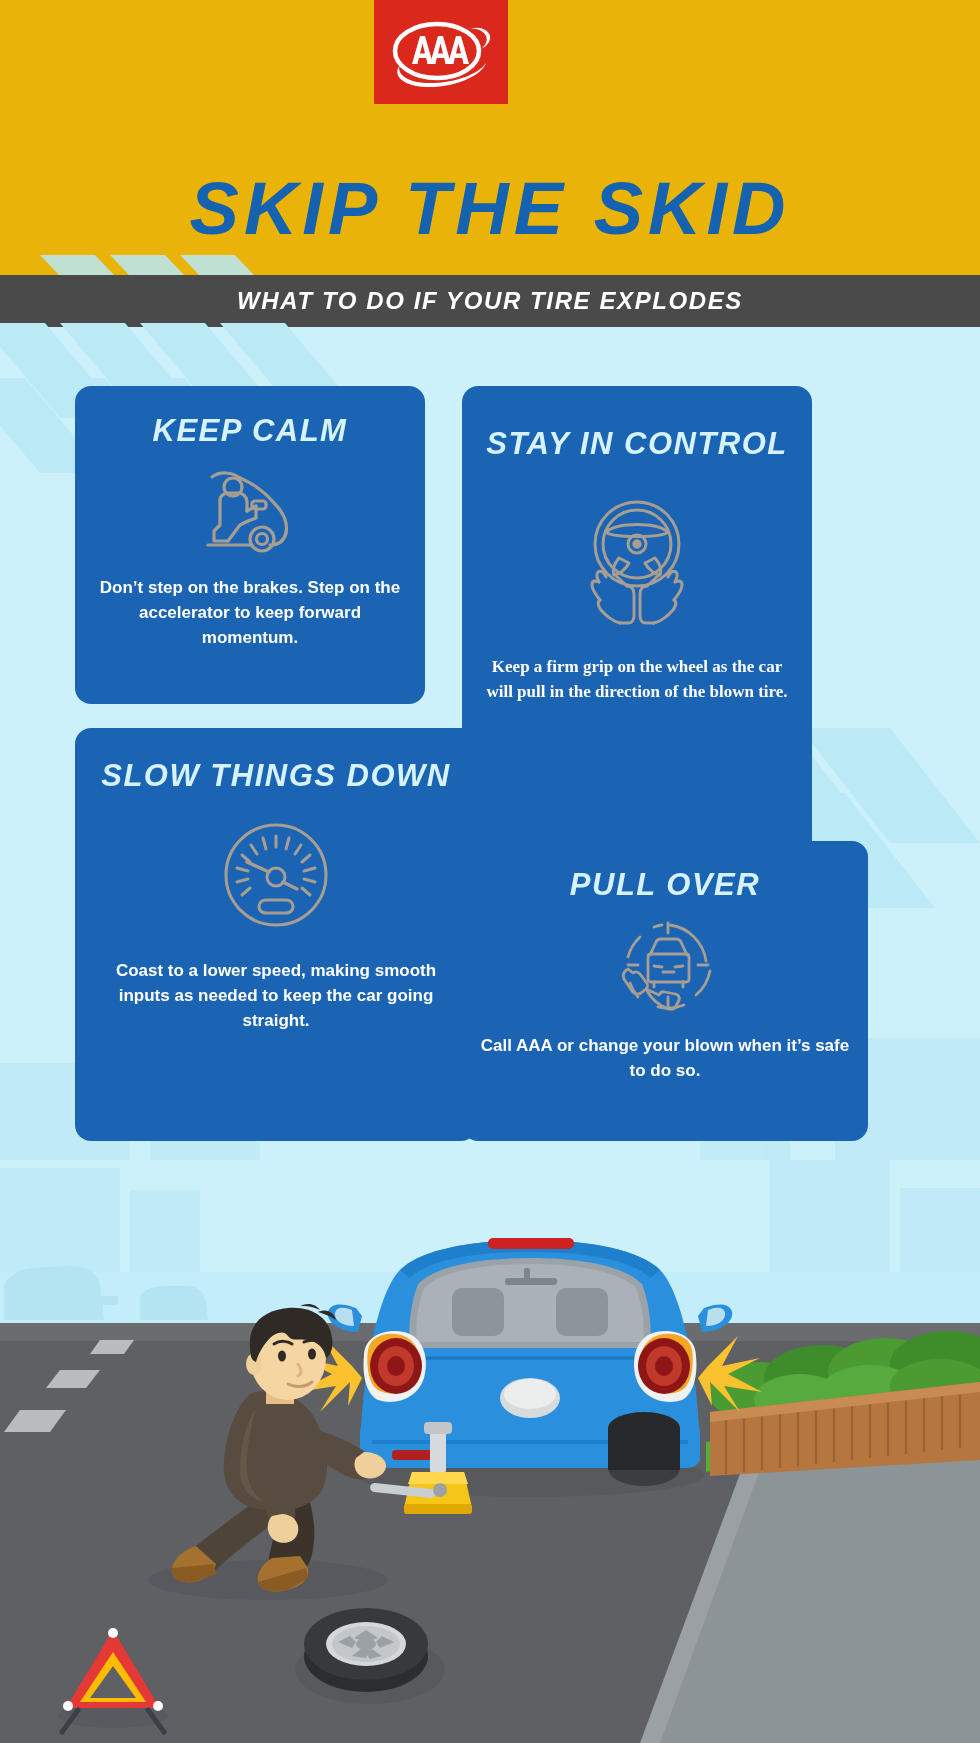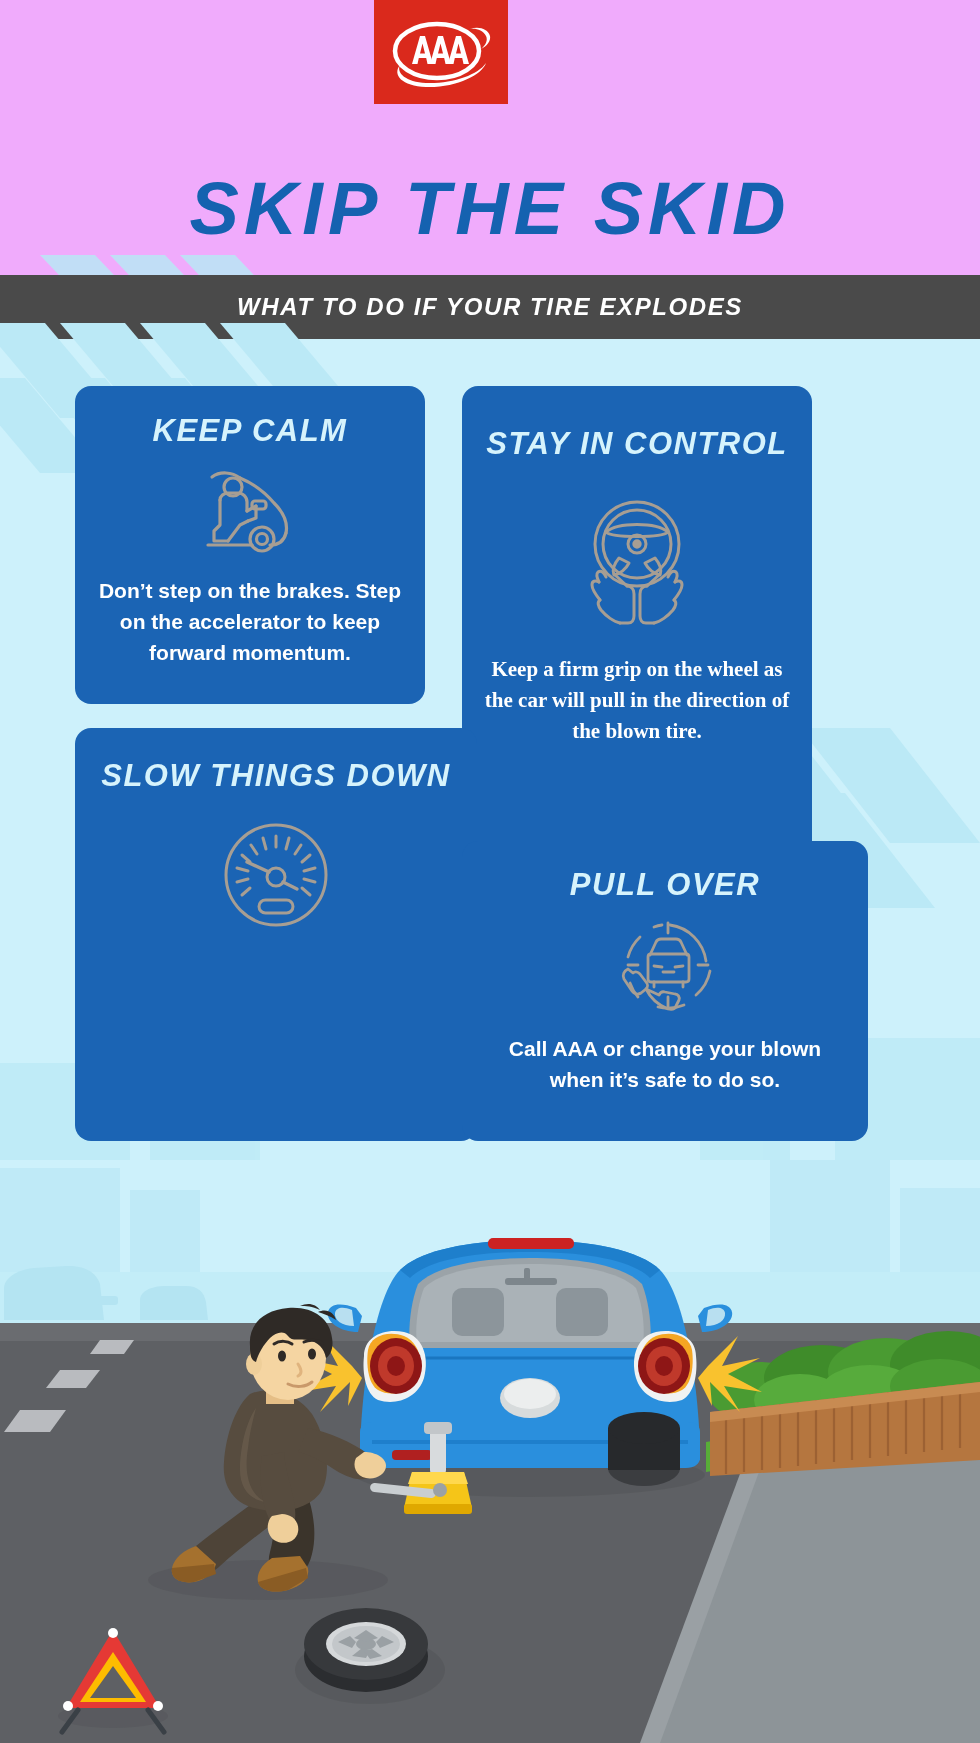--- a/index.html
+++ b/index.html
@@ -6,40 +6,40 @@
   body {
     width:980px; height:1743px;
     font-family:"Liberation Sans", sans-serif;
     background:#cdf1fb; overflow:hidden; position:relative;
   }
   .page { position:relative; width:980px; height:1743px; overflow:hidden; }
 
   
   .top-band {
     position:absolute; left:0; top:0; width:980px; height:313px;
-    background:#f0abfc; overflow:hidden;
+    background:#eab308; overflow:hidden;
   }
   .logo-box {
     position:absolute; left:374px; top:0; width:134px; height:104px;
     background:#da291c; display:flex; align-items:center; justify-content:center;
   }
   .logo-box svg { display:block; }
 
   .title {
     position:absolute; left:0; top:166px; width:980px;
     text-align:center;
     font-size:74px; font-weight:bold; font-style:italic;
     letter-spacing:5px;
     color:#1562b0;
     font-family:"Liberation Sans", sans-serif;
   }
 
   
   .subbar {
-    position:absolute; left:0; top:275px; width:980px; height:64px;
+    position:absolute; left:0; top:275px; width:980px; height:52px;
     background:#4a4a4a;
     display:flex; align-items:center; justify-content:center;
   }
   .subbar .txt {
     color:#ffffff; font-size:24px; font-style:italic; font-weight:bold;
     letter-spacing:1.6px;
   }
 
   
   .chevrons { position:absolute; left:0; top:323px; width:980px; height:845px; overflow:hidden; }
@@ -55,21 +55,21 @@
     display:flex; flex-direction:column; align-items:center;
   }
   .card-title {
     font-size:31px; font-weight:bold; font-style:italic;
     letter-spacing:1.5px; text-align:center; color:#d6f3fc;
     line-height:1.16;
   }
   .card-icon { display:flex; align-items:center; justify-content:center; }
   .card-icon svg { display:block; }
   .card-body {
-    font-size:21px; font-weight:bold; text-align:center;
+    font-size:17px; font-weight:bold; text-align:center;
     line-height:1.48; color:#ffffff;
   }
 
   #card1 { left:75px; top:63px; width:350px; height:318px; }
   #card1 .card-title { margin-top:27px; }
   #card1 .card-icon { margin-top:14px; }
   #card1 .card-body { margin-top:16px; }
 
   #card2 { left:462px; top:63px; width:350px; height:478px; }
   #card2 .card-title { margin-top:40px; }
@@ -216,20 +216,21 @@
             <line x1="98" y1="52" x2="87" y2="55"></line>
             <line x1="98" y1="66" x2="87" y2="63"></line>
             <line x1="93" y1="79" x2="85" y2="72"></line>
           </g>
           <circle cx="59" cy="61" r="9"></circle>
           <path d="M52 56 L30 46" stroke-width="3.4"></path>
           <path d="M66 66 L80 73" stroke-width="3.4"></path>
           <rect x="42" y="84" width="34" height="13" rx="6.5"></rect>
         </svg>
       </div>
+      <div class="card-body">Coast to a lower speed, making smooth inputs as needed to keep the car going straight.</div>
     </div>
 
     <div class="card" id="card4">
       <div class="card-title">PULL OVER</div>
       <div class="card-icon">
         <svg width="110" height="100" viewBox="0 0 110 100" fill="none" stroke="#a79e93" stroke-width="2.8" stroke-linecap="round" stroke-linejoin="round">
           <g>
             <path d="M60 8 A42 42 0 0 1 96 44"></path>
             <path d="M100 54 A42 42 0 0 1 86 78"></path>
             <path d="M74 88 A42 42 0 0 1 48 90"></path>

